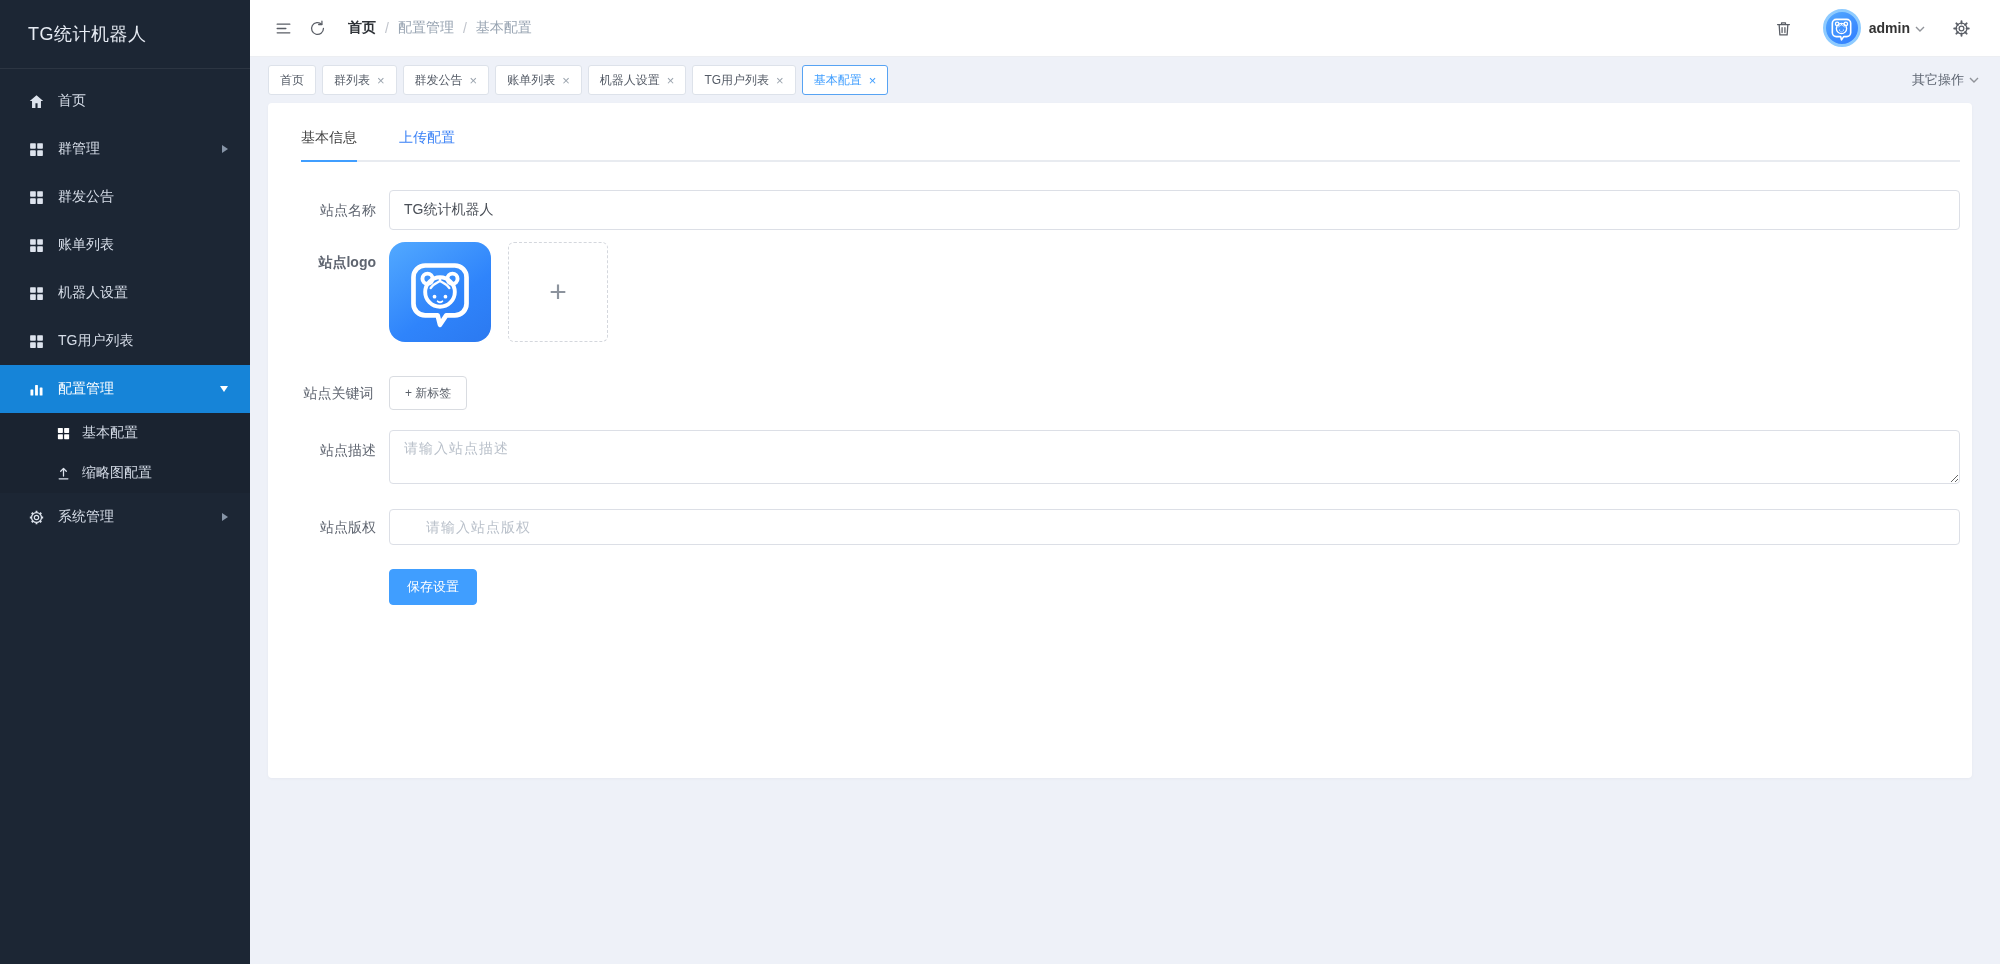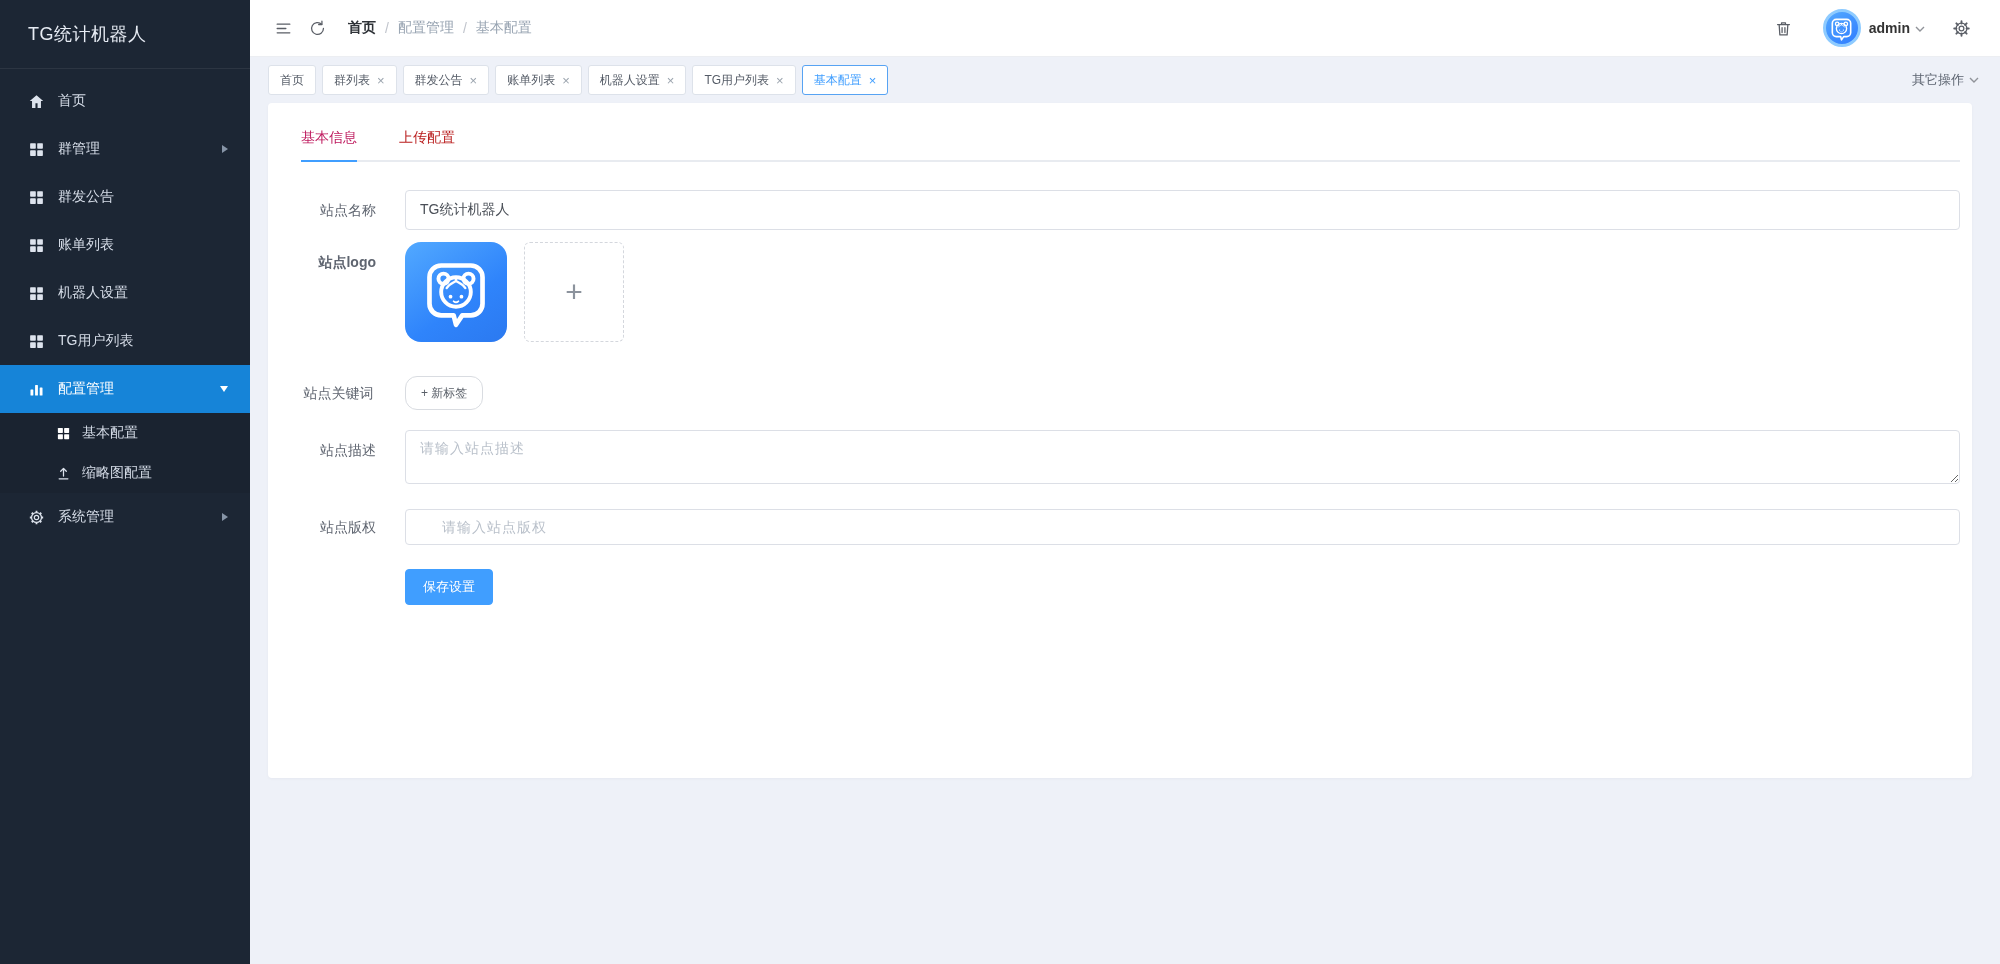--- a/index.html
+++ b/index.html
@@ -54,25 +54,25 @@
     display:inline-flex; align-items:center; padding:0 11px; font-size:12px; color:#545b66; cursor:pointer; }
   .tag .tag-close { margin-left:7px; color:#9aa3ad; font-size:13px; line-height:1; cursor:pointer; }
   .tag.active { border-color:#57a3f3; color:#409eff; }
   .tag.active .tag-close { color:#409eff; }
   .more-ops { display:flex; align-items:center; font-size:13px; color:#5c6470; cursor:pointer;text-align:center; }
 
   
   .panel { margin:0 28px 0 18px; background:#fff; border-radius:4px; height:675px;
     padding:26px 12px 0 33px; box-shadow:0 1px 3px rgba(0,21,41,.04); }
   .ctabs { display:flex; gap:42px; border-bottom:2px solid #e8ebf0; margin-bottom:28px; }
-  .ctab { padding-bottom:13px; font-size:14px; color:#b91c1c; cursor:pointer; position:relative; }
-  .ctab.active { color:#be185d; }
+  .ctab { padding-bottom:13px; font-size:14px; color:#3b82f6; cursor:pointer; position:relative; }
+  .ctab.active { color:#404040; }
   .ctab.active::after { content:""; position:absolute; left:0; right:0; bottom:-2px; height:2px; background:#409eff; }
 
-  .form-row { display:flex; margin-bottom:22px;gap:16px; }
+  .form-row { display:flex; margin-bottom:22px; }
   .form-label { width:88px; flex-shrink:0; text-align:right; padding-right:13px;
     font-size:14px; color:#5f6570; line-height:40px; }
   .form-label.top { line-height:20px; padding-top:10px;font-weight:bold; }
   .form-content { flex:1; min-width:0; }
   .inp { width:100%; height:40px; border:1px solid #dcdfe6; border-radius:4px;
     padding:0 14px; font-size:14px; color:#4a4f57; outline:none;
     font-family:"Liberation Sans","DejaVu Sans",sans-serif; }
   .inp::placeholder, .ta::placeholder { color:#b9c0ca; letter-spacing:1px; }
   .inp.short { height:36px;padding-left:36px; }
   .ta { width:100%; height:54px; border:1px solid #dcdfe6; border-radius:4px;
@@ -81,21 +81,21 @@
   .logo-row { margin-bottom:34px; }
   .logo-strip { display:flex; gap:17px; }
   .logo-box { width:102px; height:100px; border-radius:16px;
     background:linear-gradient(145deg,#52a9ff 0%,#2f84fb 60%,#2b79f0 100%);
     display:flex; align-items:center; justify-content:center; cursor:pointer; }
   .logo-box svg { width:78px; height:78px; }
   .upload-box { width:100px; height:100px; border:1px dashed #d4d7dd; border-radius:6px;
     background:#fff; display:flex; align-items:center; justify-content:center;
     color:#8c939d; font-size:30px; font-weight:300; cursor:pointer; }
   .newtag-btn { height:34px; padding:0 15px; background:#fff; border:1px solid #d9dce1;
-    border-radius:12px; font-size:12px; color:#595f68; cursor:pointer;
+    border-radius:4px; font-size:12px; color:#595f68; cursor:pointer;
     font-family:"Liberation Sans","DejaVu Sans",sans-serif; }
   .save-btn { height:36px; padding:8px 17px; background:#409eff; border:1px solid #409eff;
     border-radius:4px; color:#fff; font-size:13px; cursor:pointer;
     font-family:"Liberation Sans","DejaVu Sans",sans-serif; }
   .save-row { margin-top:24px; }
 </style>
 </head>
 <body>
 
 <aside class="sidebar">

